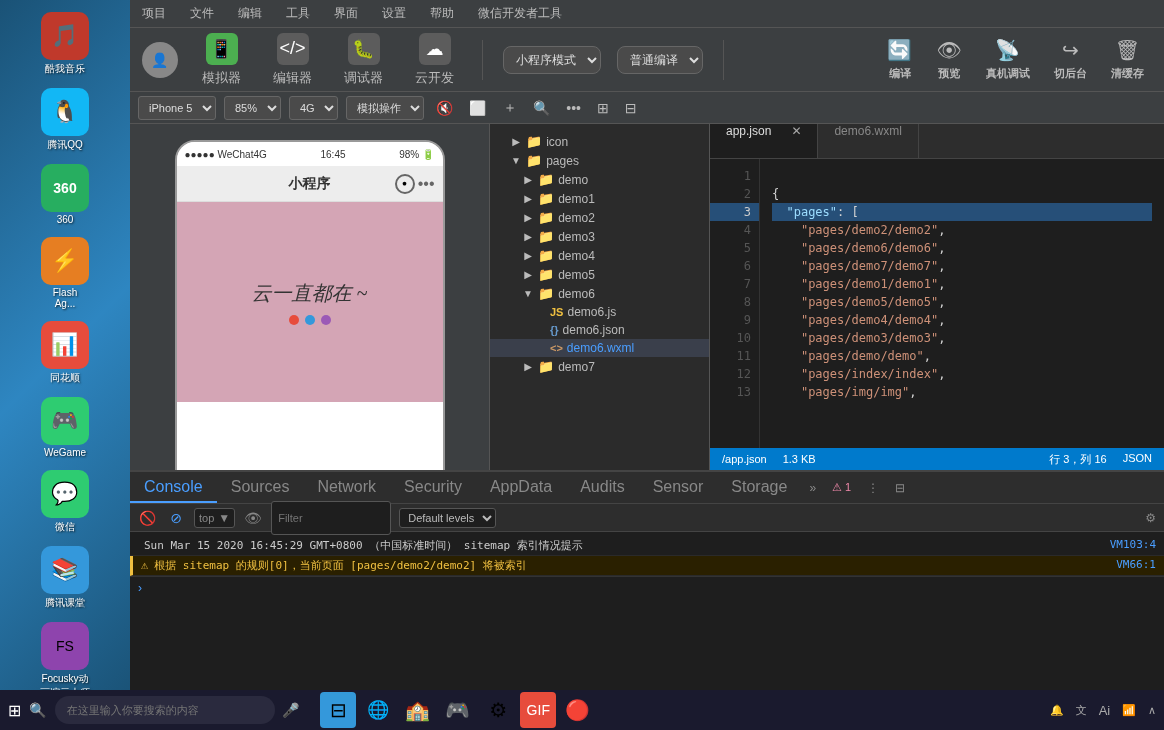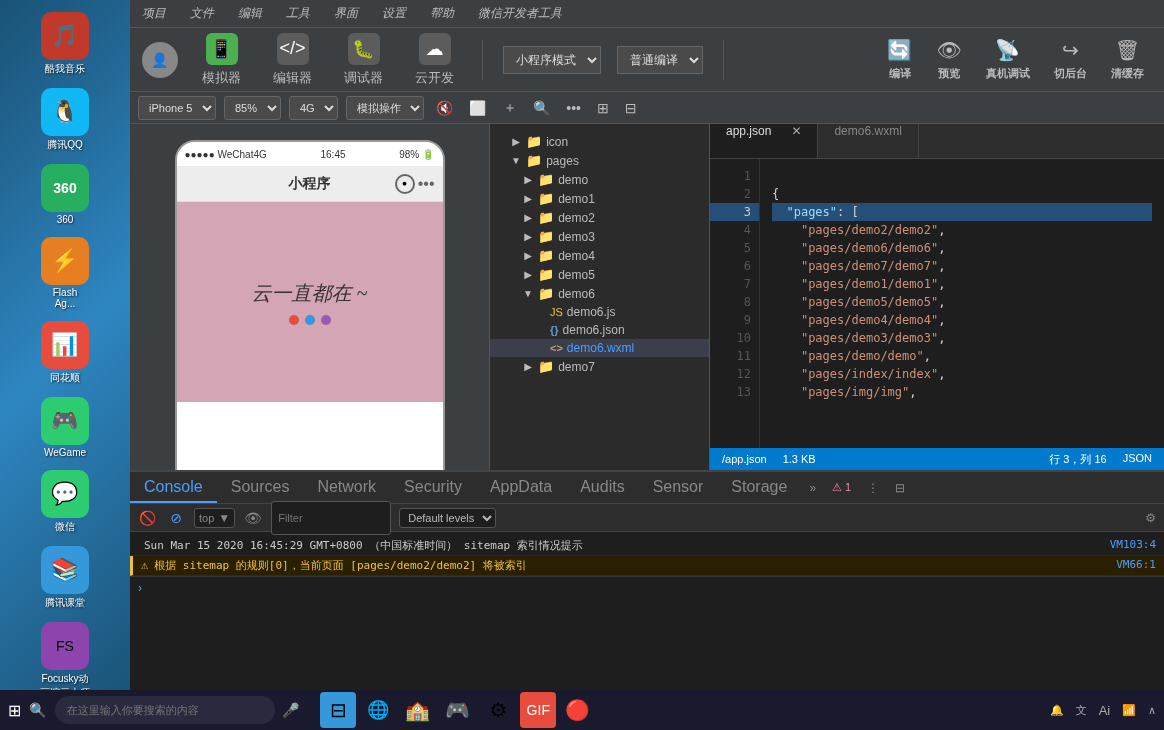--- a/index.html
+++ b/index.html
@@ -70,21 +70,20 @@
 
     
     .menu-bar {
       height: 28px;
       background: #3c3f41;
       display: flex;
       align-items: center;
       padding: 0 8px;
       gap: 16px;
       border-bottom: 1px solid #555;
-      font-style: italic;
     }
 
     .menu-item {
       color: #bbb;
       font-size: 12px;
       cursor: pointer;
       padding: 2px 4px;
     }
 
     
@@ -138,21 +137,21 @@
     .btn-simulator { background: #4CAF50; color: white; }
     .btn-editor { background: #5c5c5c; color: white; }
     .btn-debug { background: #5c5c5c; color: white; }
     .btn-cloud { background: #5c5c5c; color: white; }
 
     .toolbar-select {
       background: #4a4a4a;
       color: #ddd;
       border: 1px solid #666;
       padding: 4px 8px;
-      border-radius: 0;
+      border-radius: 8px;
       font-size: 12px;
       height: 28px;
     }
 
     .toolbar-separator {
       width: 1px;
       height: 40px;
       background: #555;
       margin: 0 4px;
     }
@@ -348,21 +347,21 @@
       text-align: center;
     }
 
     .tree-item .folder-icon { color: #e8c07d; font-size: 13px; }
     .tree-item .file-icon { font-size: 11px; }
 
     .tree-item.indent1 { padding-left: 20px; }
     .tree-item.indent2 { padding-left: 32px; }
     .tree-item.indent3 { padding-left: 44px; }
 
-    .js-badge { color: #f0c040; font-weight: normal; font-size: 10px; }
+    .js-badge { color: #f0c040; font-weight: bold; font-size: 10px; }
     .json-badge { color: #6699cc; font-weight: bold; font-size: 10px; }
     .wxml-badge { color: #cc9966; font-weight: bold; font-size: 10px; }
     .wxss-badge { color: #99cc99; font-weight: bold; font-size: 10px; }
 
     .file-active { background: #3a3f4b !important; color: #4a9eff; }
 
     
     .editor-panel {
       flex: 1;
       display: flex;

